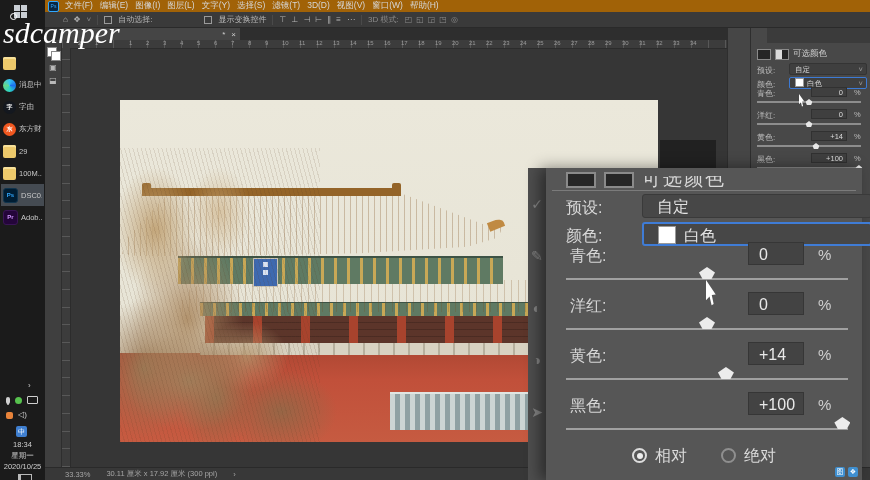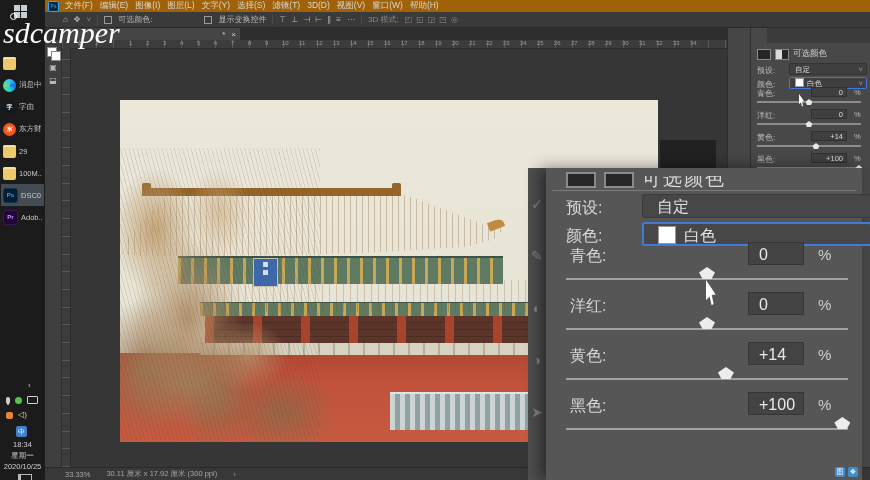--- a/index.html
+++ b/index.html
@@ -279,21 +279,21 @@
         <span></span>
       </div>
   </div>
 
   <div id="optionsbar" class="abs">
     <span class="og">⌂</span>
     <span class="og">✥</span>
     <span class="og dim">˅</span>
     <i class="sep"></i>
     <span class="cb"></span>
-    <span class="og">可选颜色:</span>
+    <span class="og">自动选择:</span>
     <span style="width:40px;"></span>
     <span class="cb"></span>
     <span class="og">显示变换控件</span>
     <i class="sep"></i>
     <span style="display:flex;gap:5px;">
         <span class="og">⊤</span>
         <span class="og">⊥</span>
         <span class="og">⊣</span>
         <span class="og">⊢</span>
         <span class="og">∥</span>
@@ -537,20 +537,24 @@
       </div>
         <div class="ovrow">
         <span class="ol">黑色:</span>
         <span class="ov">+100</span>
         <span class="op">%</span>
         <span class="otrack">
             <span class="thumb" style="left: 98%;"></span>
           </span>
       </div>
       </div>
+    <div class="ovradios">
+      <span><i class="radio on"></i><span>相对</span></span>
+      <span><i class="radio off"></i><span>绝对</span></span>
+    </div>
     <div class="imeicons">
 
     <i>图</i>
         <i>❖</i>
       </div>
   </div>
 
 
   <div id="statusbar" class="abs">
     <span>33.33%</span>

